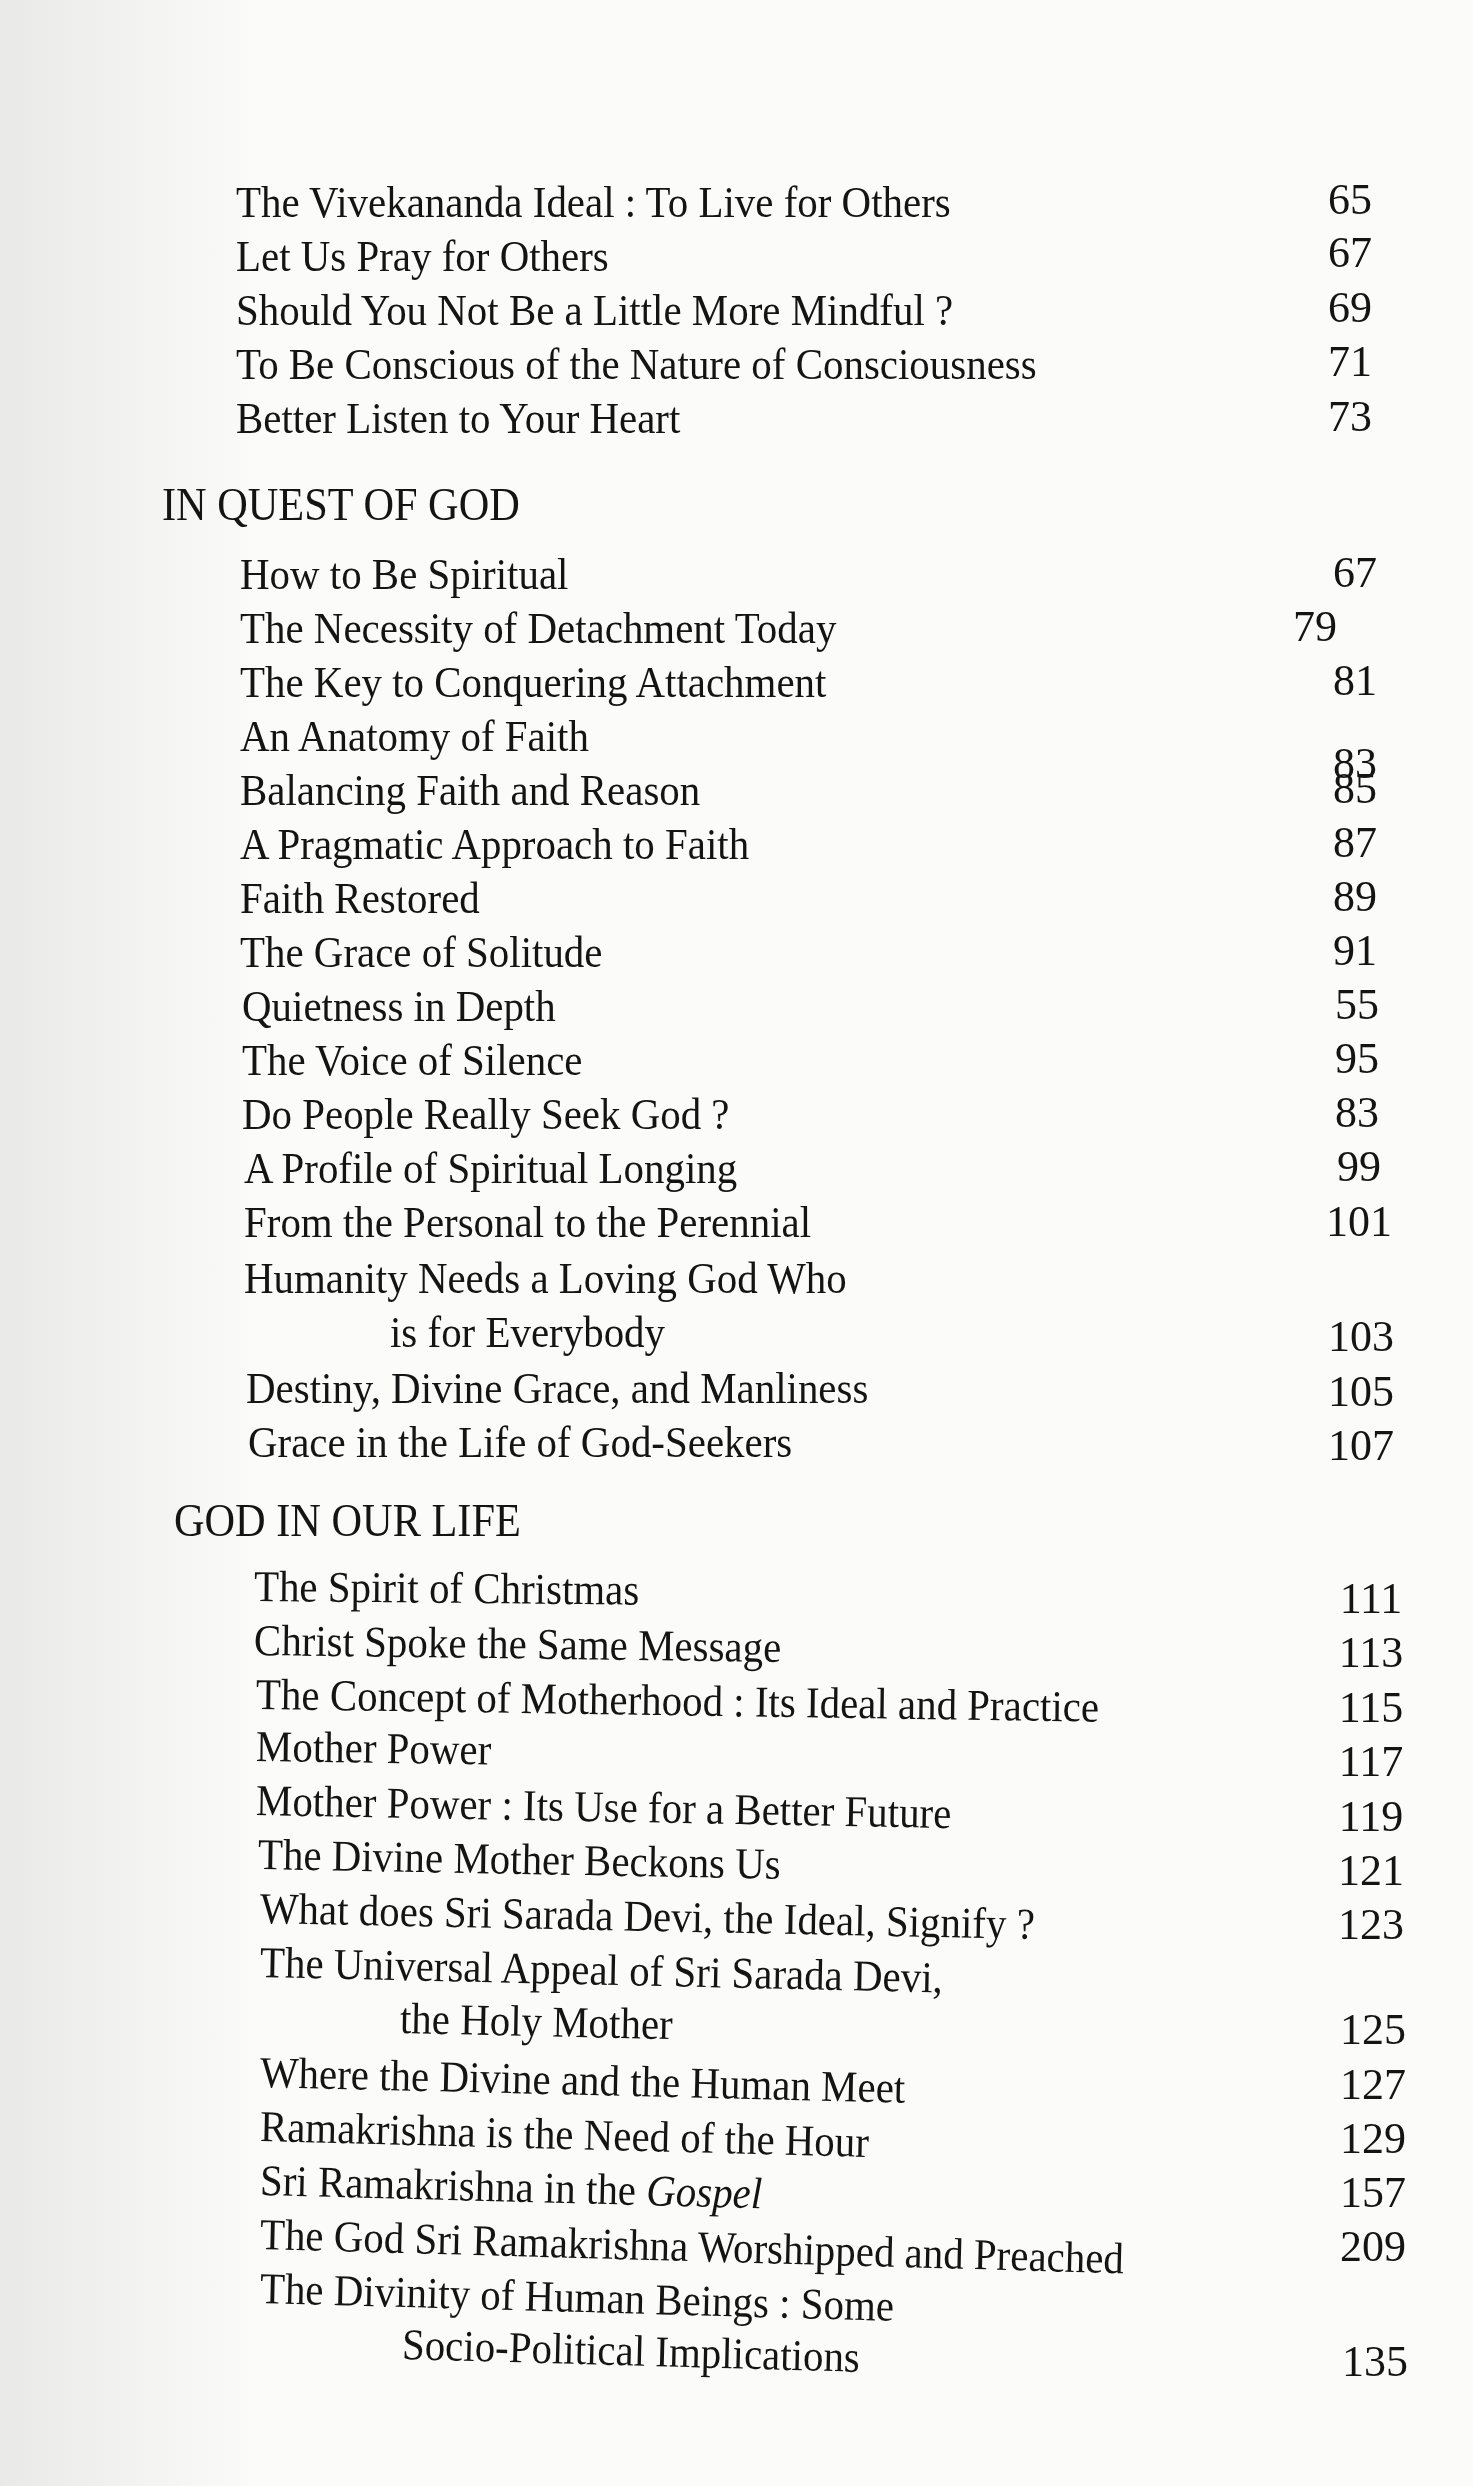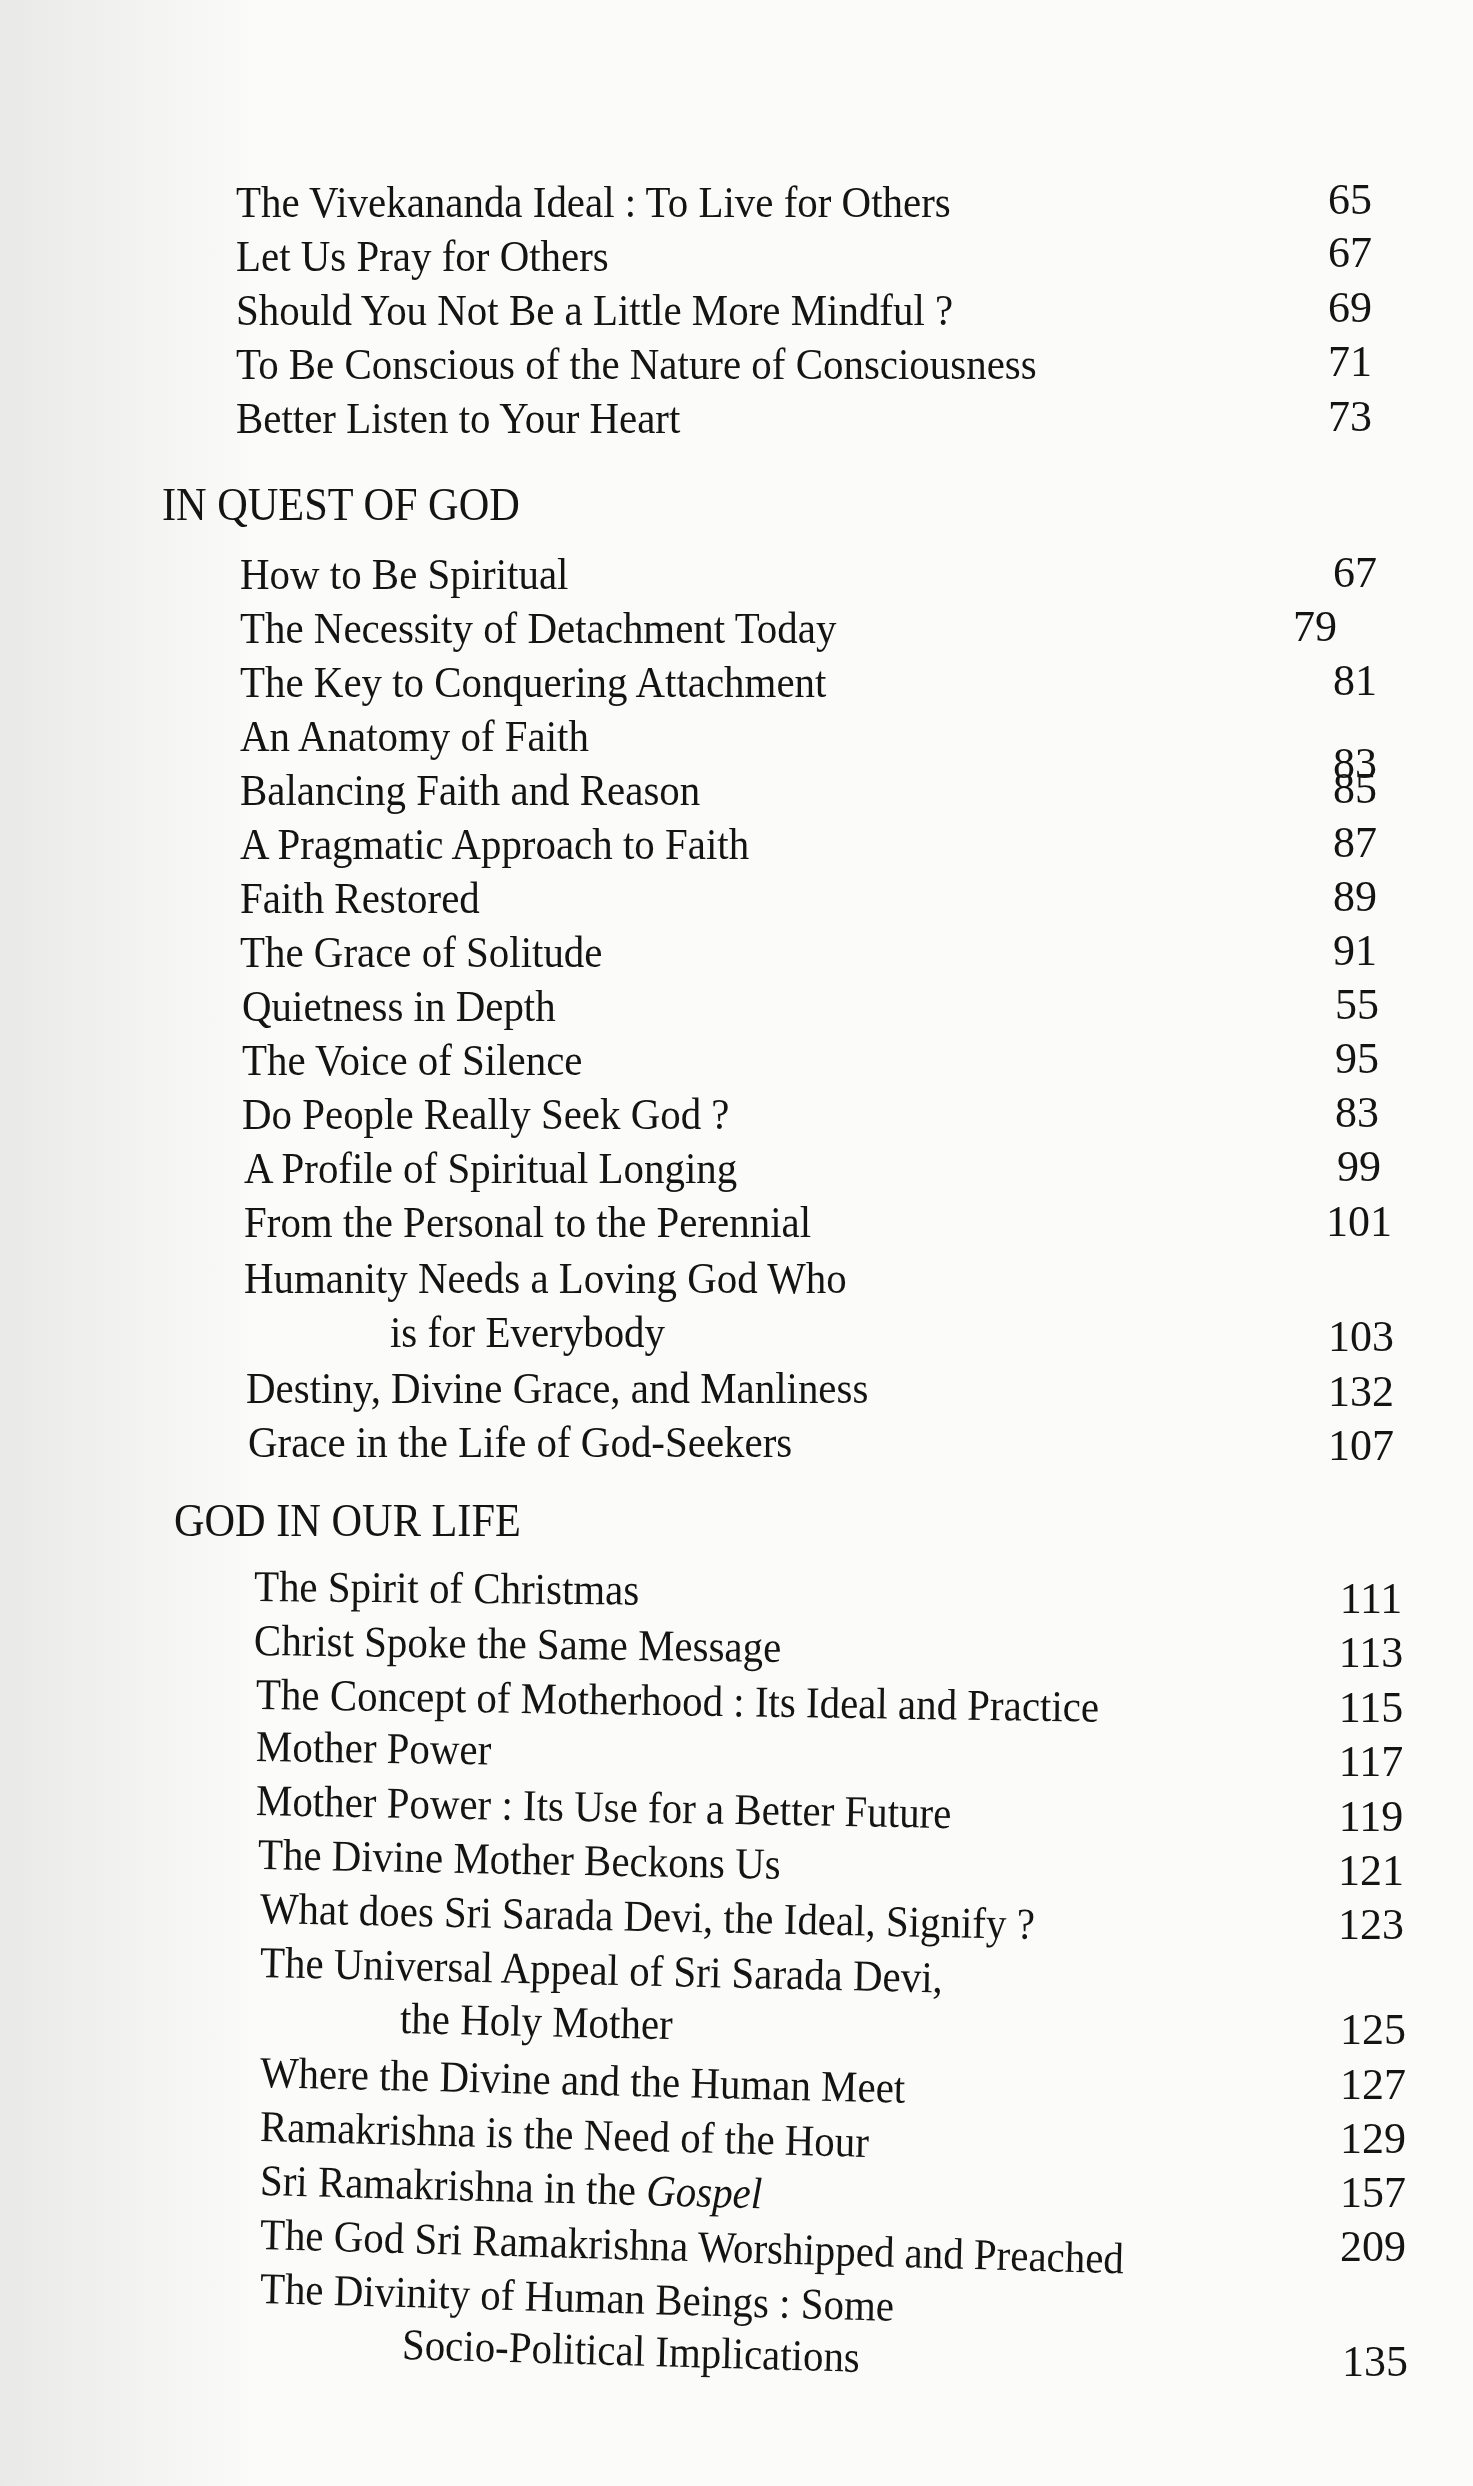--- a/index.html
+++ b/index.html
@@ -91,21 +91,21 @@
   <div class="pnum" style="left:1299px;top:1142px">99</div>
 
   <div class="entry" style="left:244px;top:1198px">From the Personal to the Perennial</div>
   <div class="pnum" style="left:1299px;top:1197px">101</div>
 
   <div class="entry" style="left:244px;top:1254px">Humanity Needs a Loving God Who</div>
   <div class="entry" style="left:390px;top:1308px">is for Everybody</div>
   <div class="pnum" style="left:1301px;top:1312px">103</div>
 
   <div class="entry" style="left:246px;top:1364px">Destiny, Divine Grace, and Manliness</div>
-  <div class="pnum" style="left:1301px;top:1367px">132</div>
+  <div class="pnum" style="left:1301px;top:1367px">105</div>
 
   <div class="entry" style="left:248px;top:1418px">Grace in the Life of God-Seekers</div>
   <div class="pnum" style="left:1301px;top:1421px">107</div>
 
   <div class="section" style="left:174px;top:1494px">GOD IN OUR LIFE</div>
 
   <div class="entry" style="left:254px;top:1562px;transform:scaleX(0.93) rotate(0.5deg)">The Spirit of Christmas</div>
   <div class="pnum" style="left:1311px;top:1574px">111</div>
 
   <div class="entry" style="left:254px;top:1616px;transform:scaleX(0.93) rotate(0.7deg)">Christ Spoke the Same Message</div>

